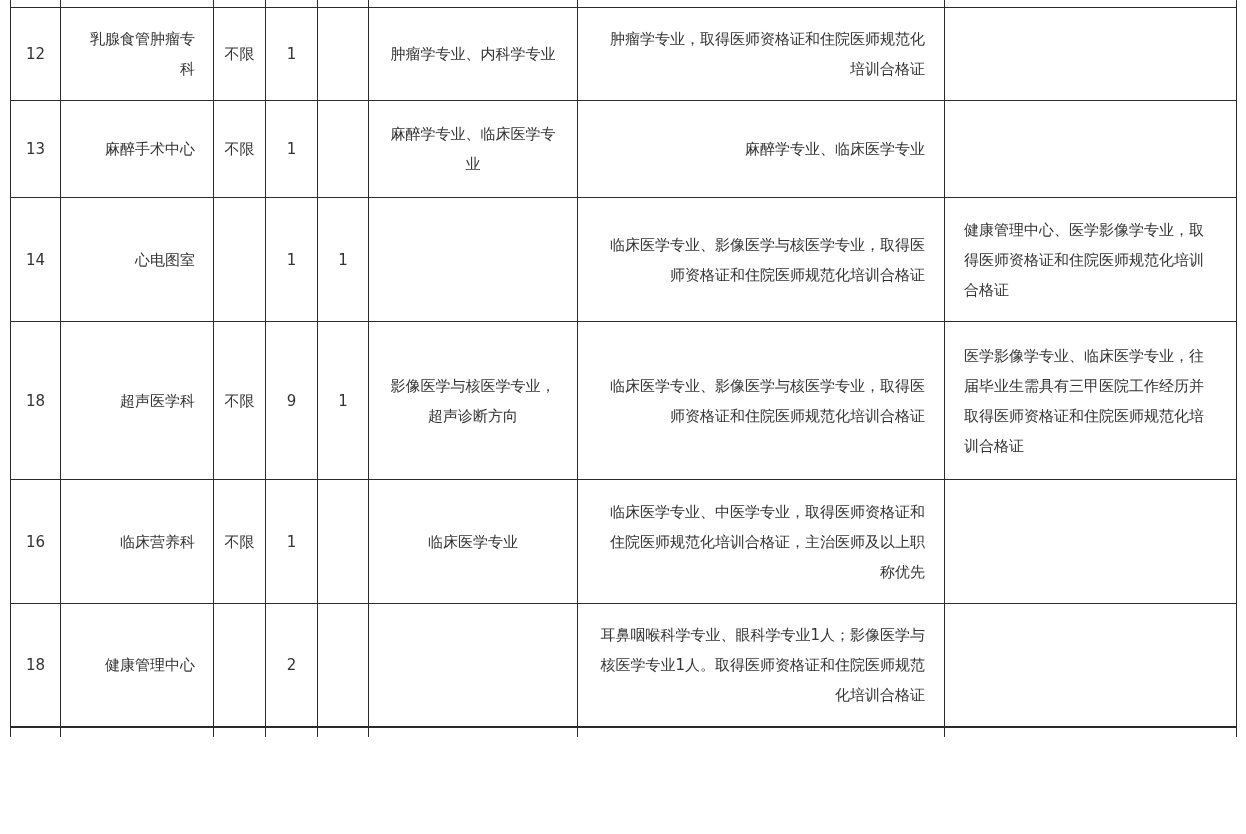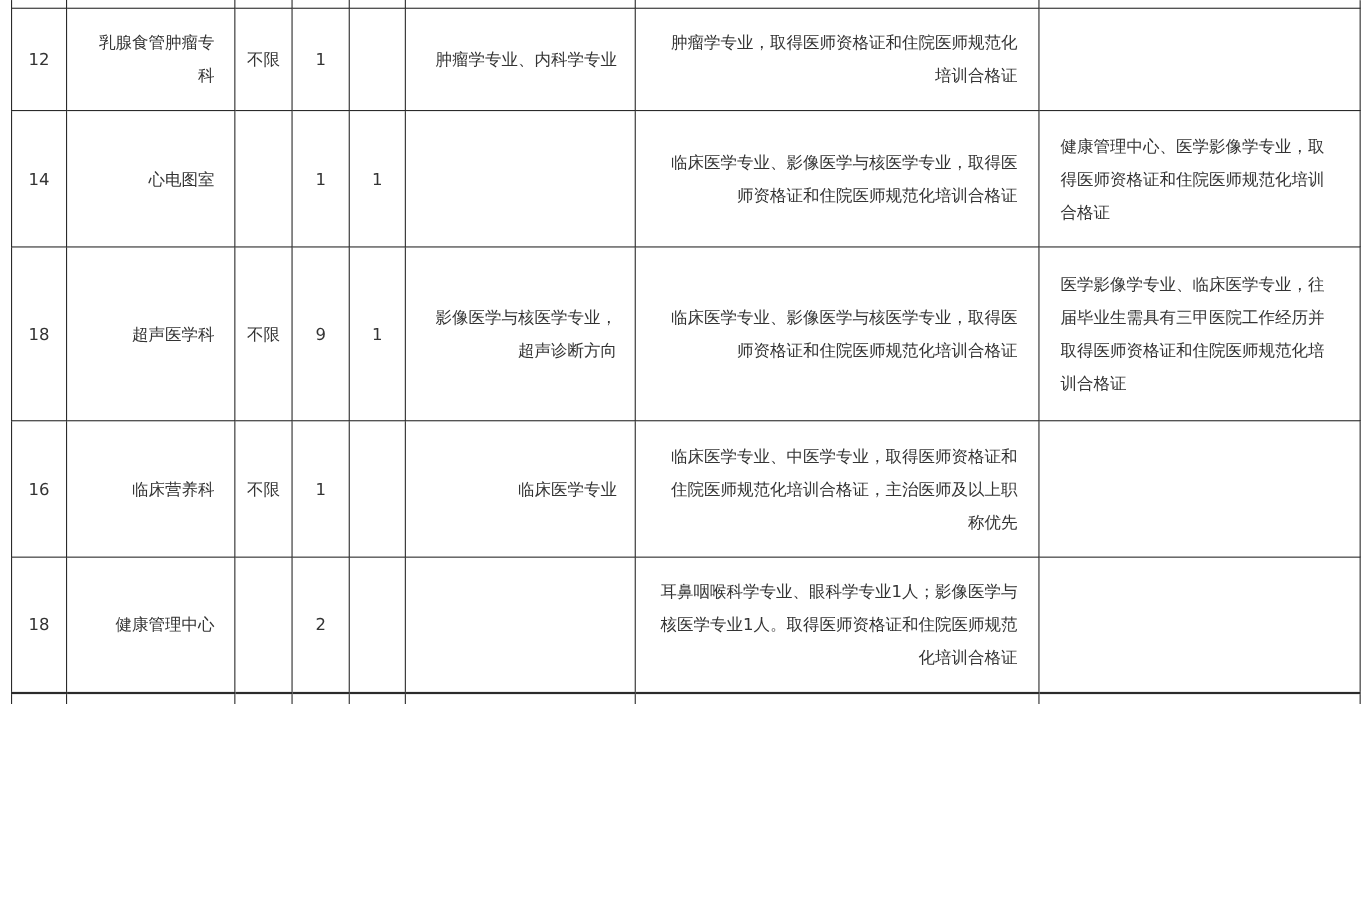--- a/index.html
+++ b/index.html
@@ -44,21 +44,21 @@
   col.w-note  { width: 292px; }
 
   td.col-seq, td.col-edu, td.col-n1, td.col-n2 {
     text-align: center;
     padding: 0 4px;
   }
   td.col-dept {
     text-align: right;
     padding: 0 18px;
   }
-  td.col-major { text-align: right; padding: 0 16px; }
+  td.col-major { text-align: center; padding: 0 16px; }
   td.col-req   { text-align: right; padding: 0 19px; }
   td.col-note  { text-align: left; padding: 0 19px; }
 
   
   tr.partial-top td {
     border-top: none;
     height: 7px;
   }
   tr.partial-bottom td {
     border-bottom: none;
@@ -99,20 +99,30 @@
         <td class="col-seq">12</td>
         <td class="col-dept">乳腺食管肿瘤专科</td>
         <td class="col-edu">不限</td>
         <td class="col-n1">1</td>
         <td class="col-n2"></td>
         <td class="col-major">肿瘤学专业、内科学专业</td>
         <td class="col-req">肿瘤学专业，取得医师资格证和住院医师规范化培训合格证</td>
         <td class="col-note"></td>
       </tr>
 
+      <tr class="row-13" style="height:97px">
+        <td class="col-seq">13</td>
+        <td class="col-dept">麻醉手术中心</td>
+        <td class="col-edu">不限</td>
+        <td class="col-n1">1</td>
+        <td class="col-n2"></td>
+        <td class="col-major">麻醉学专业、临床医学专业</td>
+        <td class="col-req">麻醉学专业、临床医学专业</td>
+        <td class="col-note"></td>
+      </tr>
 
       <tr class="row-14" style="height:124px">
         <td class="col-seq">14</td>
         <td class="col-dept">心电图室</td>
         <td class="col-edu"></td>
         <td class="col-n1">1</td>
         <td class="col-n2">1</td>
         <td class="col-major"></td>
         <td class="col-req">临床医学专业、影像医学与核医学专业，取得医师资格证和住院医师规范化培训合格证</td>
         <td class="col-note">健康管理中心、医学影像学专业，取得医师资格证和住院医师规范化培训合格证</td>

